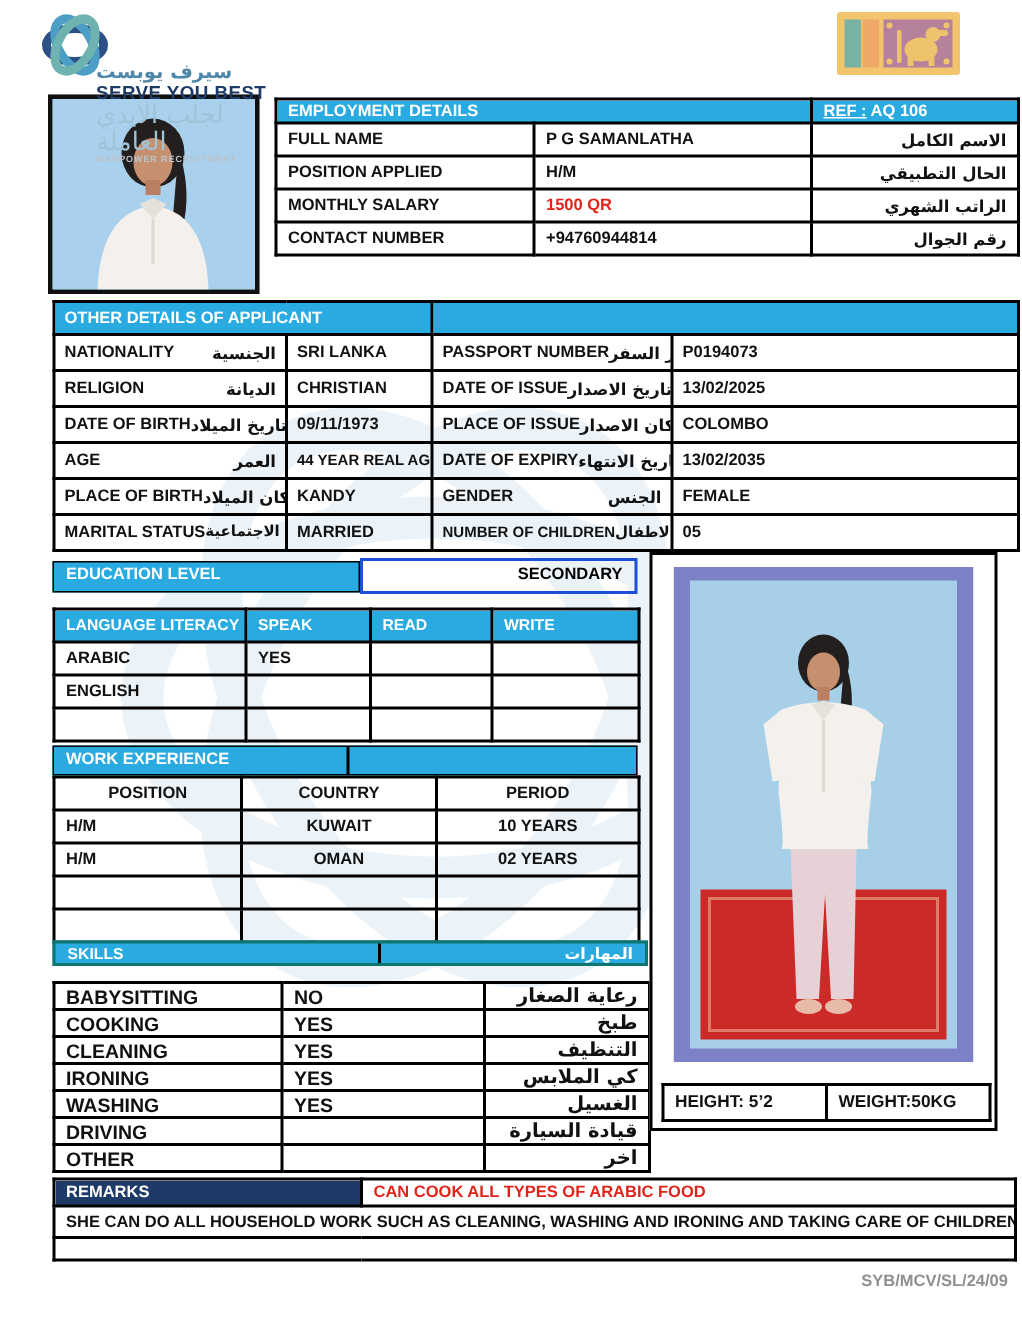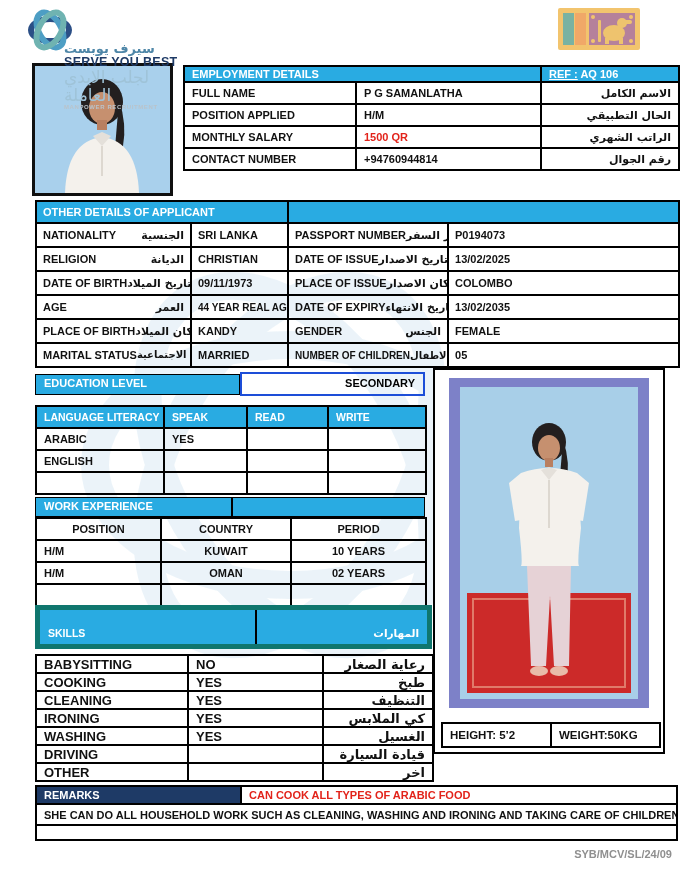--- a/index.html
+++ b/index.html
@@ -42,22 +42,22 @@
   .lang-table { position:absolute; left:35px; top:405px; width:390px; }
   .lang-table td { height:22px; }
   .lang-table .hdr td { font-size:10.5px; }
 
   .we-bar { position:absolute; left:35px; top:497px; width:390px; height:20px; background:#29abe2;
             border:1px solid #000; color:#fff; font-weight:bold; font-size:11px; padding:2px 8px; z-index:1; }
   .we-bar::after { content:""; position:absolute; left:195px; top:0; bottom:0; border-left:2px solid #000; }
   .we-table { position:absolute; left:35px; top:517px; width:390px; }
   .we-table td { height:22px; }
 
-  .sk-bar { position:absolute; left:35px; top:605px; width:397px; height:17px; background:#29abe2;
-            border:5px solid #0f766e; color:#fff; font-weight:bold; font-size:10.5px; padding:17px 8px; z-index:1;
+  .sk-bar { position:absolute; left:35px; top:627px; width:397px; height:17px; background:#29abe2;
+            border:2px solid #0f766e; color:#fff; font-weight:bold; font-size:10.5px; padding:1px 8px; z-index:1;
             display:flex; justify-content:space-between; }
   .sk-bar::before { content:""; position:absolute; left:215px; top:0; bottom:0; border-left:2px solid #000; }
   .sk-table { position:absolute; left:35px; top:654px; width:397px; }
   .sk-table td { height:18px; font-size:13px; padding:0 7px; }
 
   .right-panel { position:absolute; left:433px; top:368px; width:232px; height:386px;
                  border:2px solid #000; background:#fff; z-index:1; }
   .frame { position:absolute; left:14px; top:8px; width:200px; height:330px; }
   .hw-table { position:absolute; left:6px; top:352px; width:218px; }
   .hw-table td { height:24px; font-size:11.5px; }

